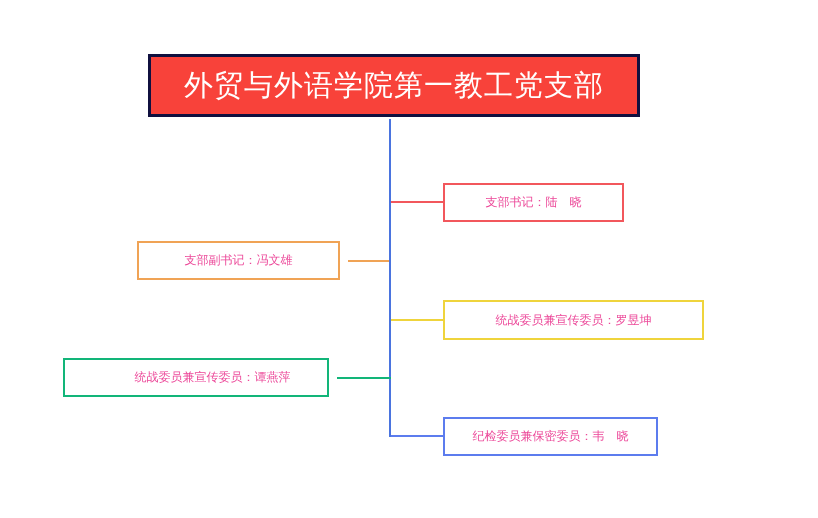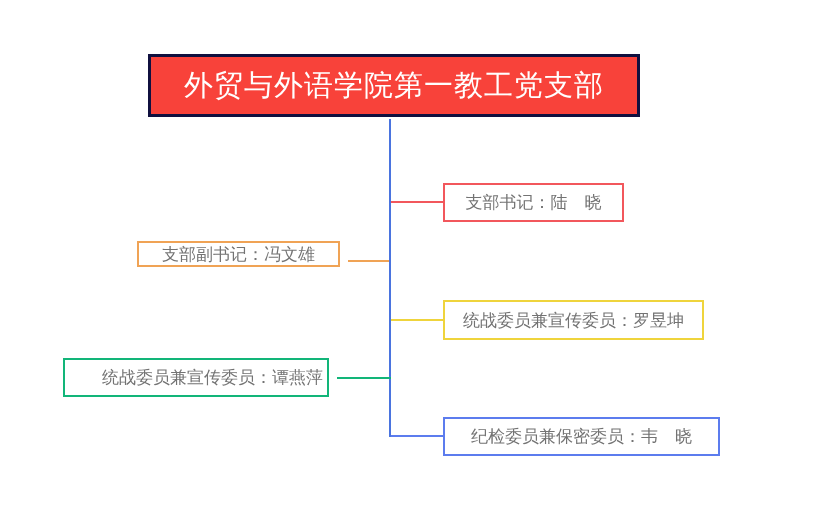--- a/index.html
+++ b/index.html
@@ -32,31 +32,31 @@
   .b1 { left:348px; top:260px; width:41px; }
   .b2 { left:391px; top:319px; width:52px; }
   .b3 { left:337px; top:377px; width:54px; }
   .b4 { left:391px; top:435px; width:52px; }
 
   
   .node {
     position:absolute; box-sizing:border-box; background:#ffffff;
     border:2px solid var(--c);
     display:flex; align-items:center; justify-content:center;
-    font-size:17px; color:#737373; white-space:nowrap;
+    font-size:12px; color:#ec4899; white-space:nowrap;
   }
   .node::before {
     content:""; position:absolute; top:3px; bottom:-7px; left:-11px; right:-11px;
     border:2px solid var(--c); z-index:-1;
   }
   .n0 { left:443px; top:183px; width:181px; height:39px; }
-  .n1 { left:137px; top:241px; width:203px; height:26px; }
+  .n1 { left:137px; top:241px; width:203px; height:39px; }
   .n2 { left:443px; top:300px; width:261px; height:40px; }
   .n3 { left:63px;  top:358px; width:266px; height:39px;padding-left:33px; }
-  .n4 { left:443px; top:417px; width:277px; height:39px; }
+  .n4 { left:443px; top:417px; width:215px; height:39px; }
 </style>
 </head>
 <body>
 
 <div class="canvas" style="--title-fill: #F8423A; --title-border: #10103F; --title-shadow: #9D9DC0; --title-text: #FFFFFF; --trunk: #4A74DF;">
 
   <div class="title-node">
     <span class="title-text">外贸与外语学院第一教工党支部</span>
   </div>
 

